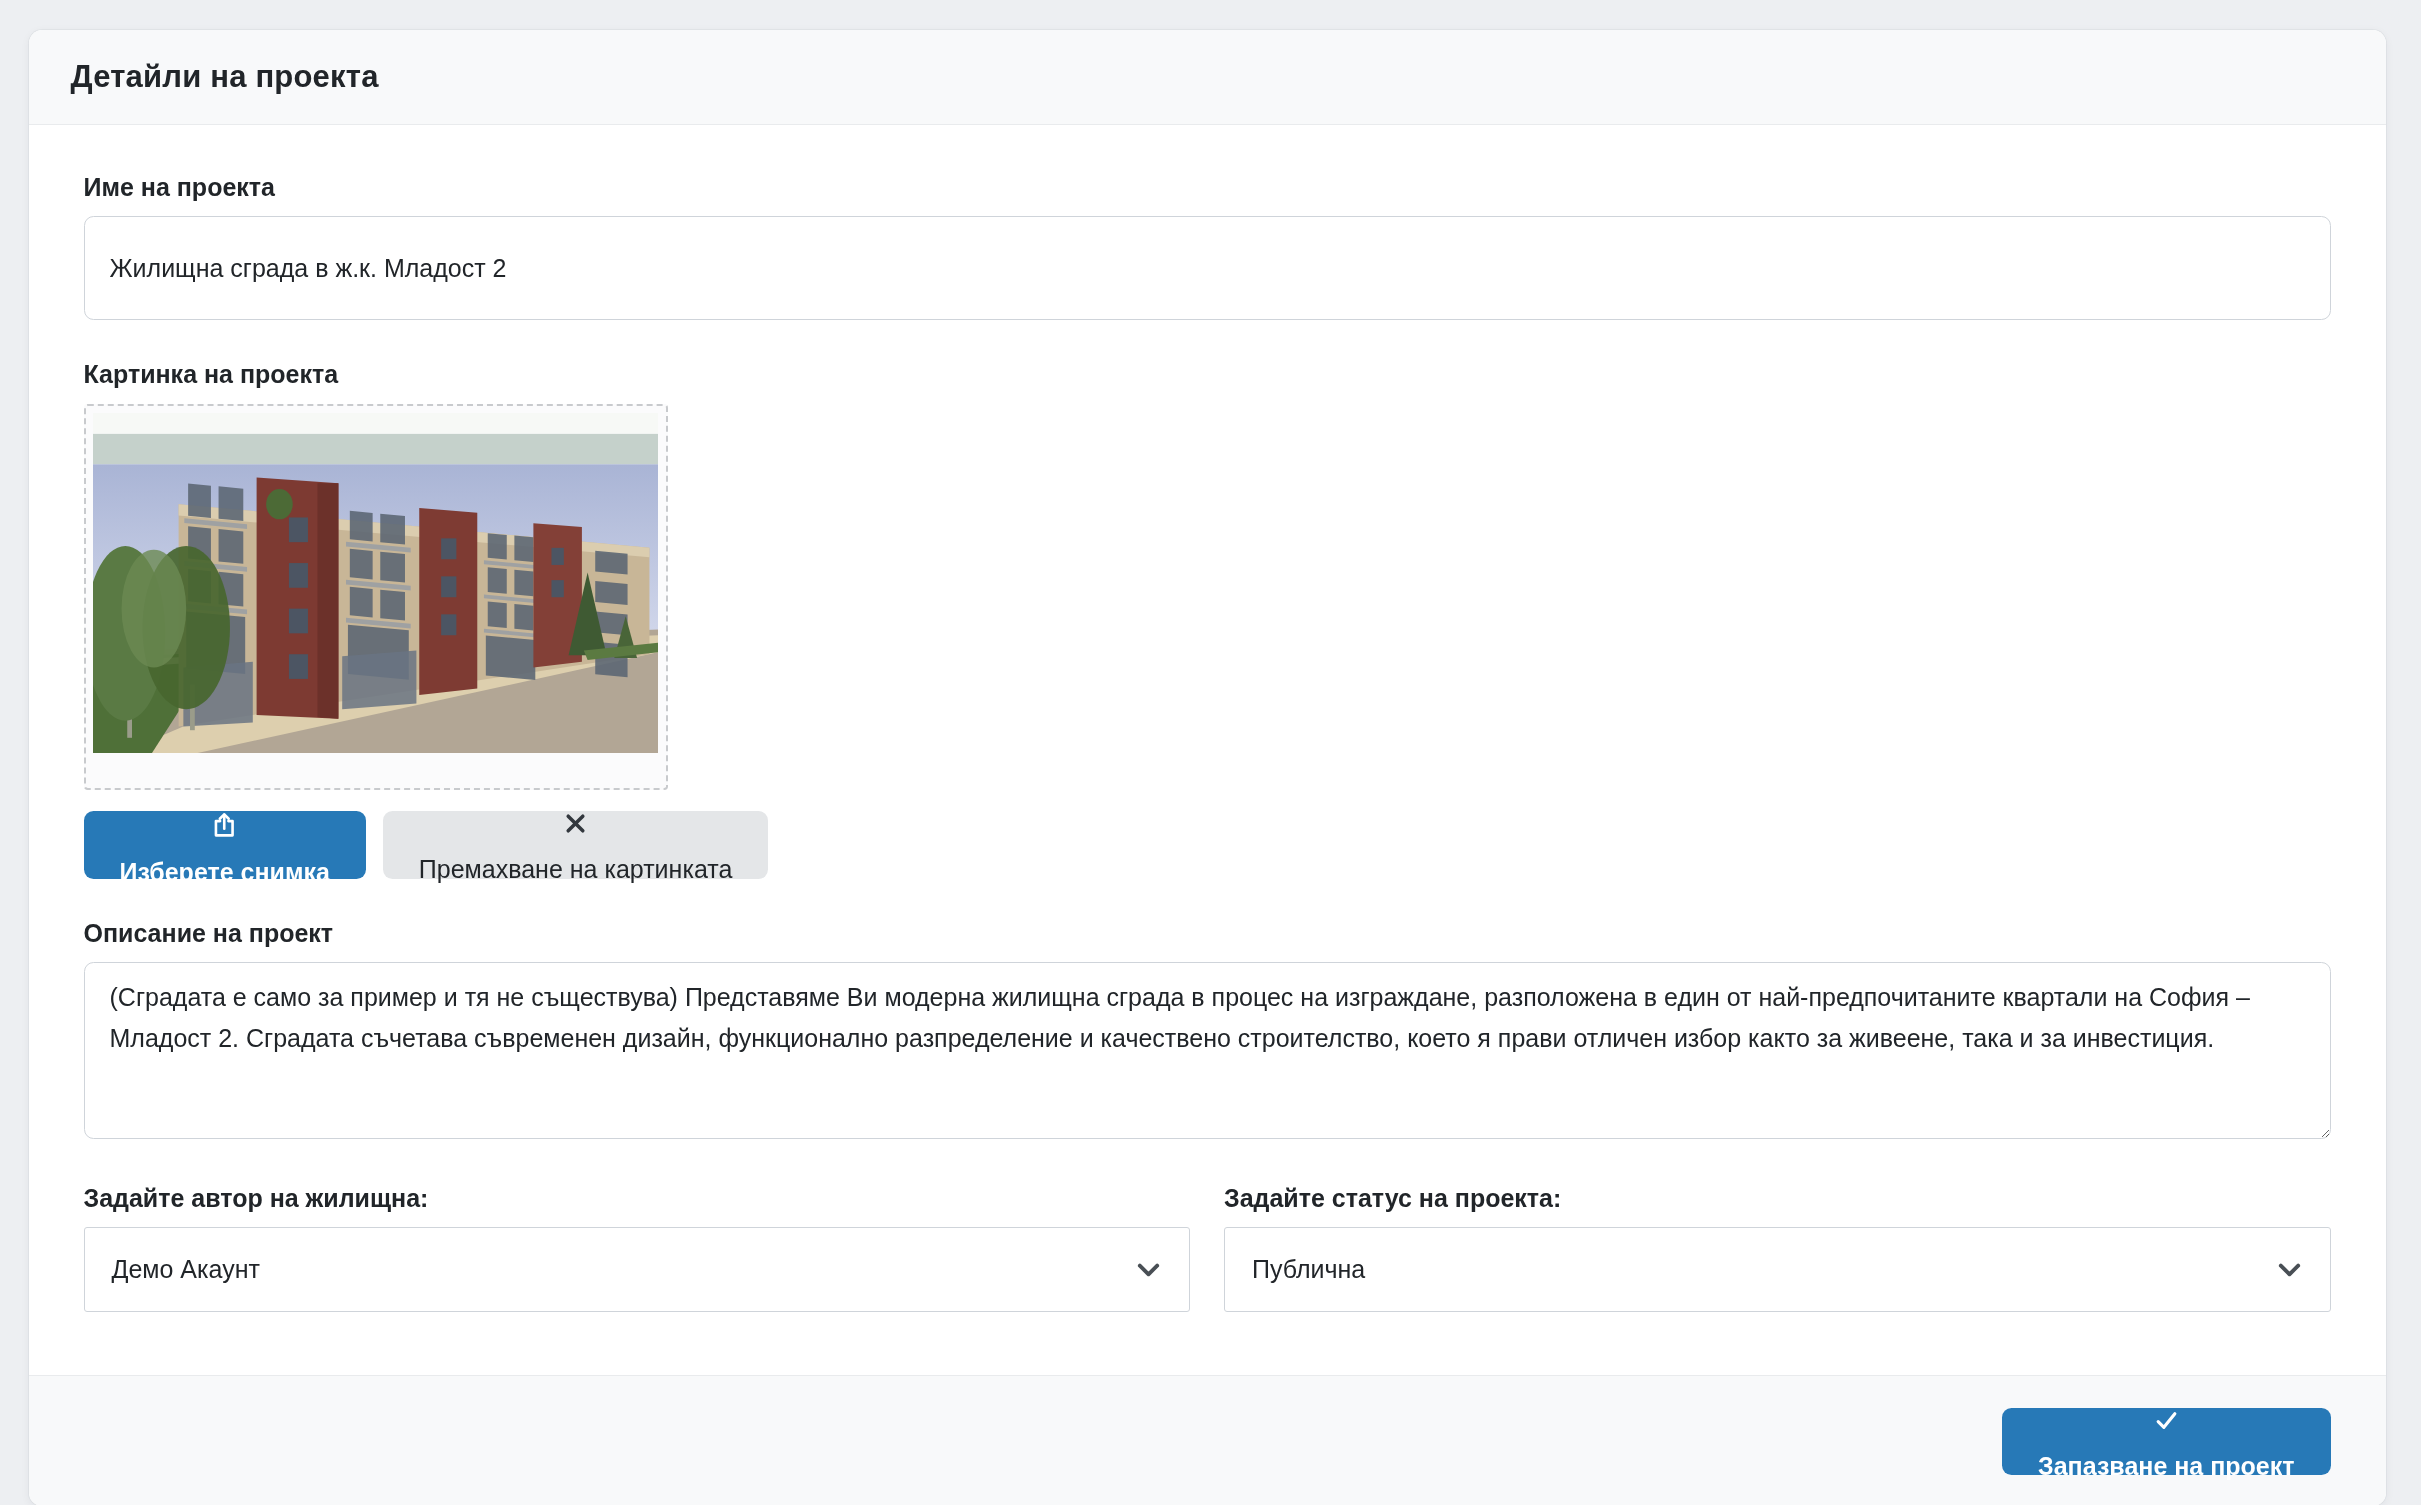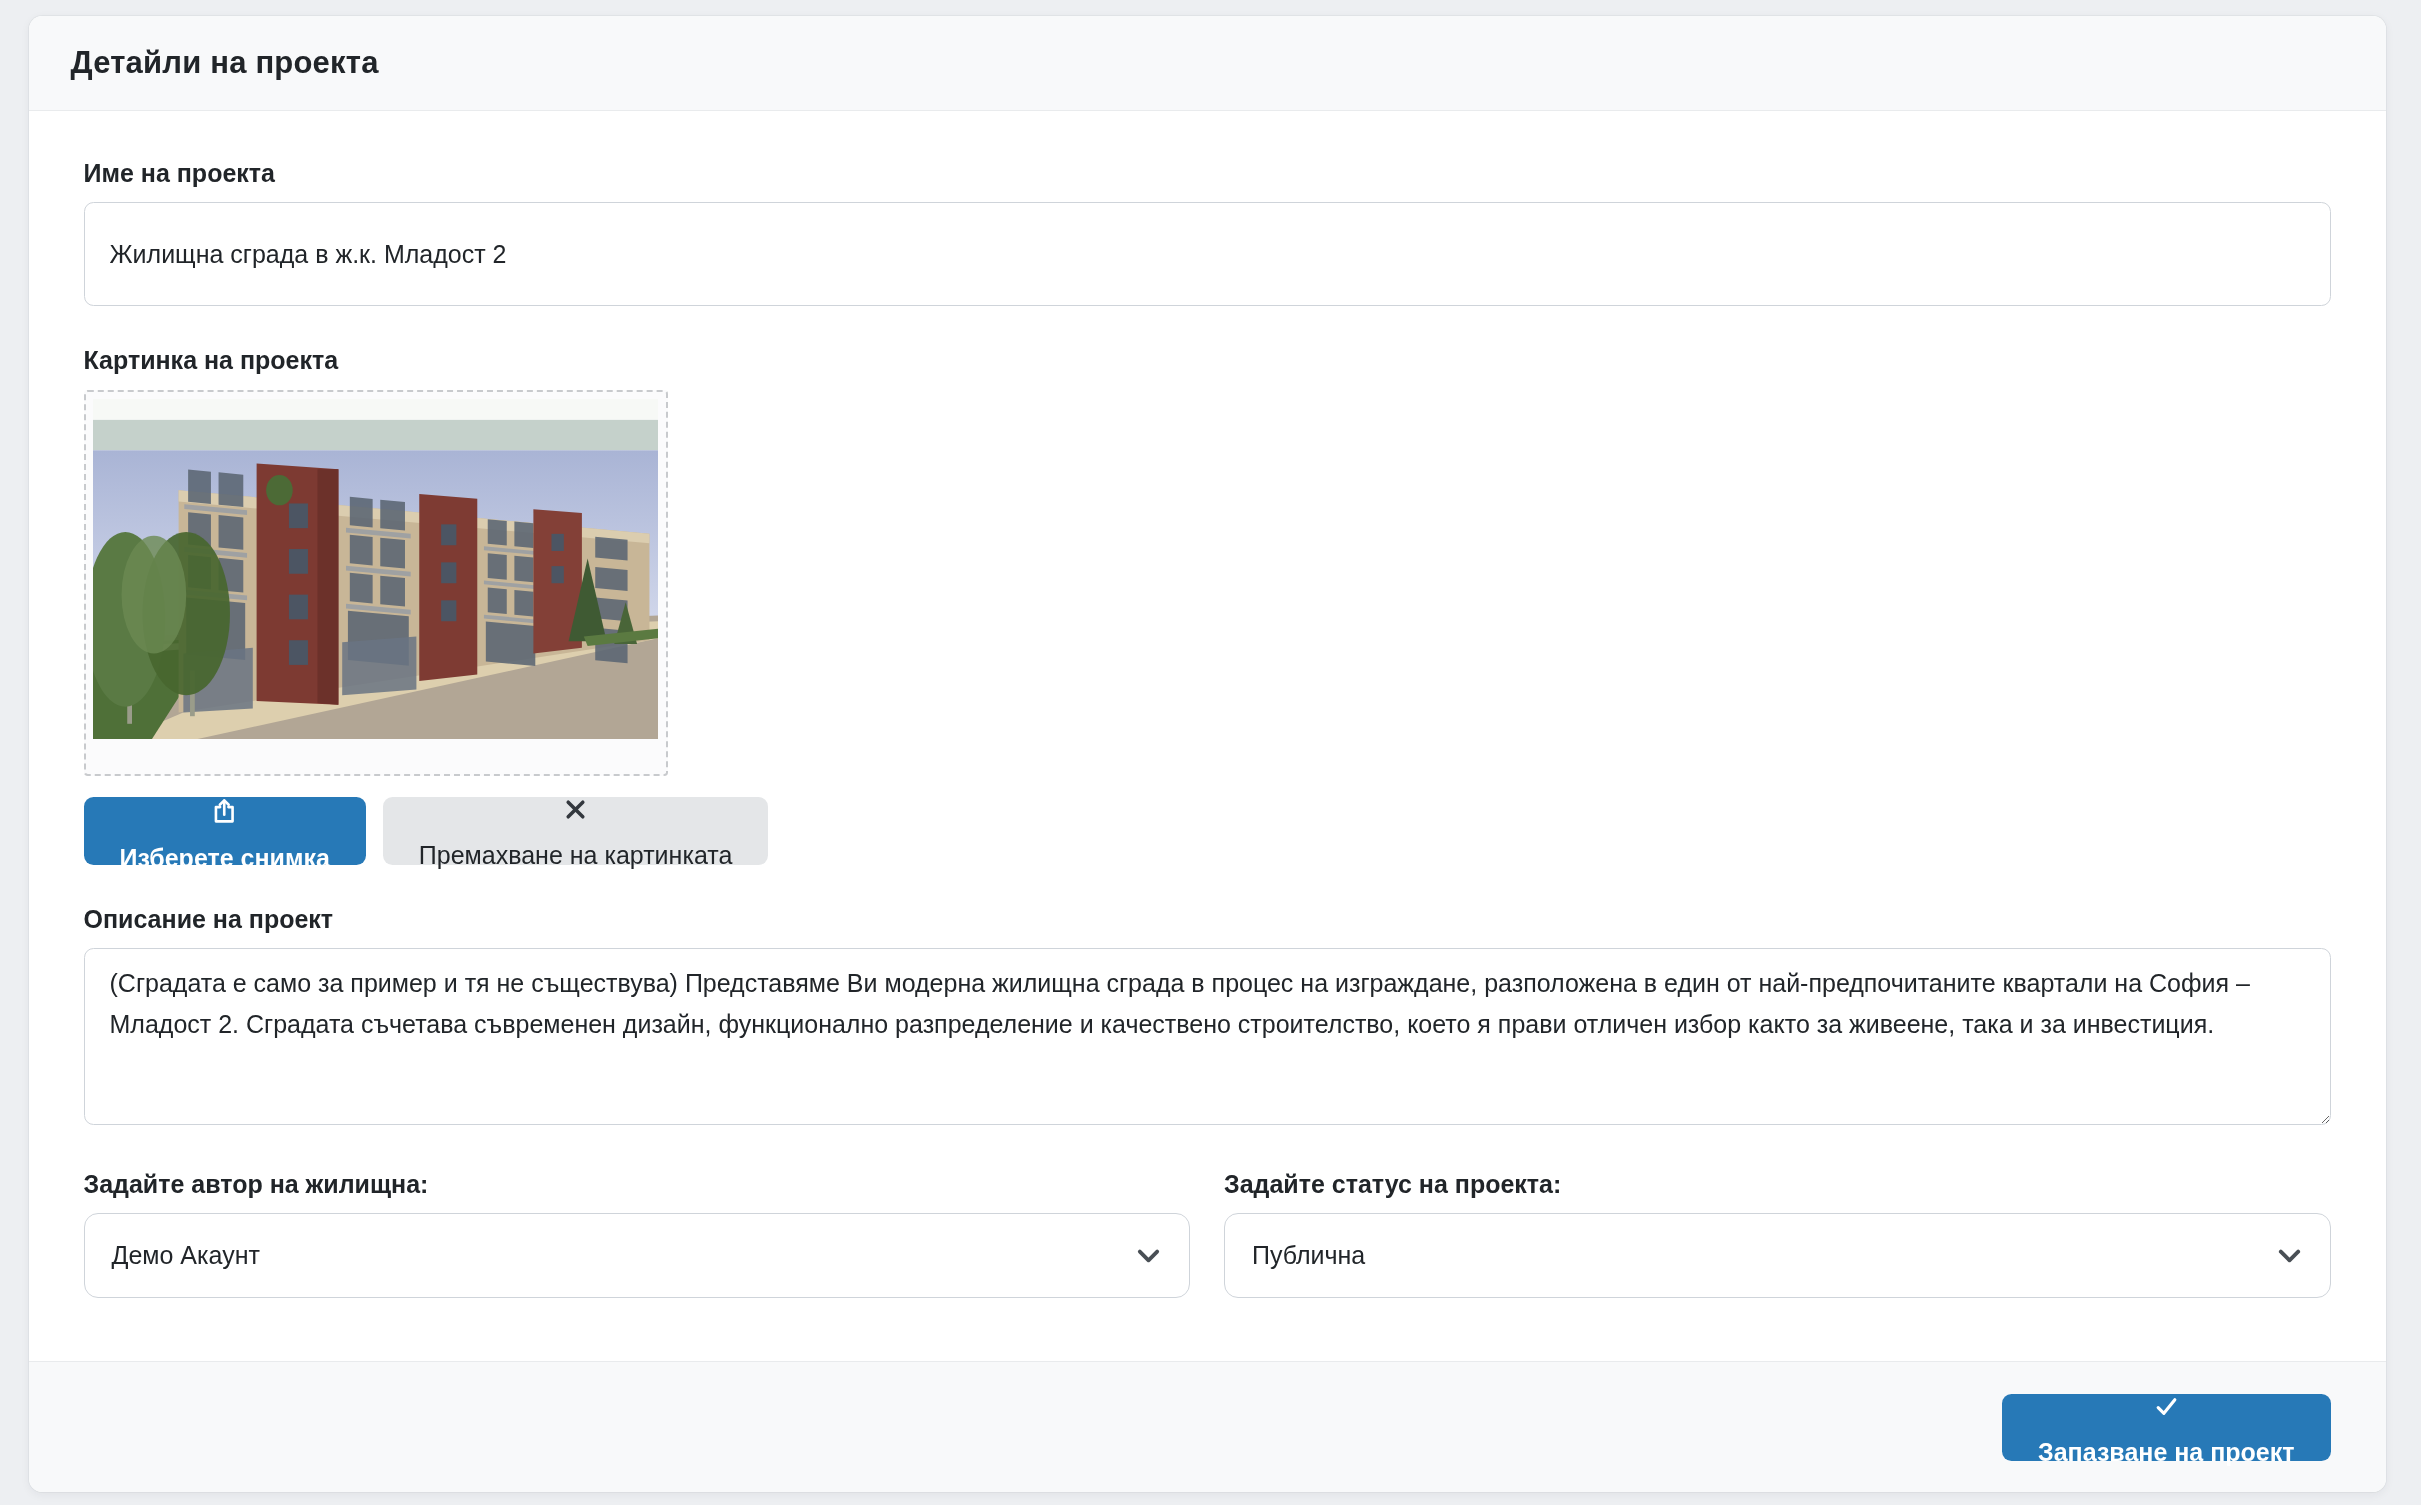--- a/index.html
+++ b/index.html
@@ -5,21 +5,21 @@
   * { box-sizing: border-box; margin: 0; padding: 0; }
   html, body { width: 2422px; height: 1506px; }
   body {
     background: #edeff2;
     font-family: "Liberation Sans", "DejaVu Sans", sans-serif;
     color: #212529;
     overflow: hidden;
   }
   .card {
     position: absolute;
-    left: 28.5px; top: 16px;
+    left: 28.5px; top: 30px;
     width: 2357px;
     background: #ffffff;
     border-radius: 13.3px;
     box-shadow: 0 2.9px 9.5px rgba(30,40,50,0.06), 0 0 0 1px rgba(30,40,50,0.04);
   }
   .card-header {
     height: 95px;
     background: #f8f9fa;
     border-bottom: 1.9px solid #e9ebed;
     border-radius: 13.3px 13.3px 0 0;
@@ -91,21 +91,21 @@
     font-family: inherit;
     background: #fff;
     resize: vertical;
     outline: none;
   }
   .two-col { display: flex; gap: 34px; margin-top: 42px; }
   .col { flex: 1; }
   .select {
     height: 85px;
     border: 1.9px solid #cfd4da;
-    border-radius: 14px;
+    border-radius: 3px;
     background: #fff;
     display: flex;
     align-items: center;
     justify-content: space-between;
     padding: 0 27px;
     font-size: 25px;
     color: #212529;
     cursor: pointer;
   }
   .card-footer {

